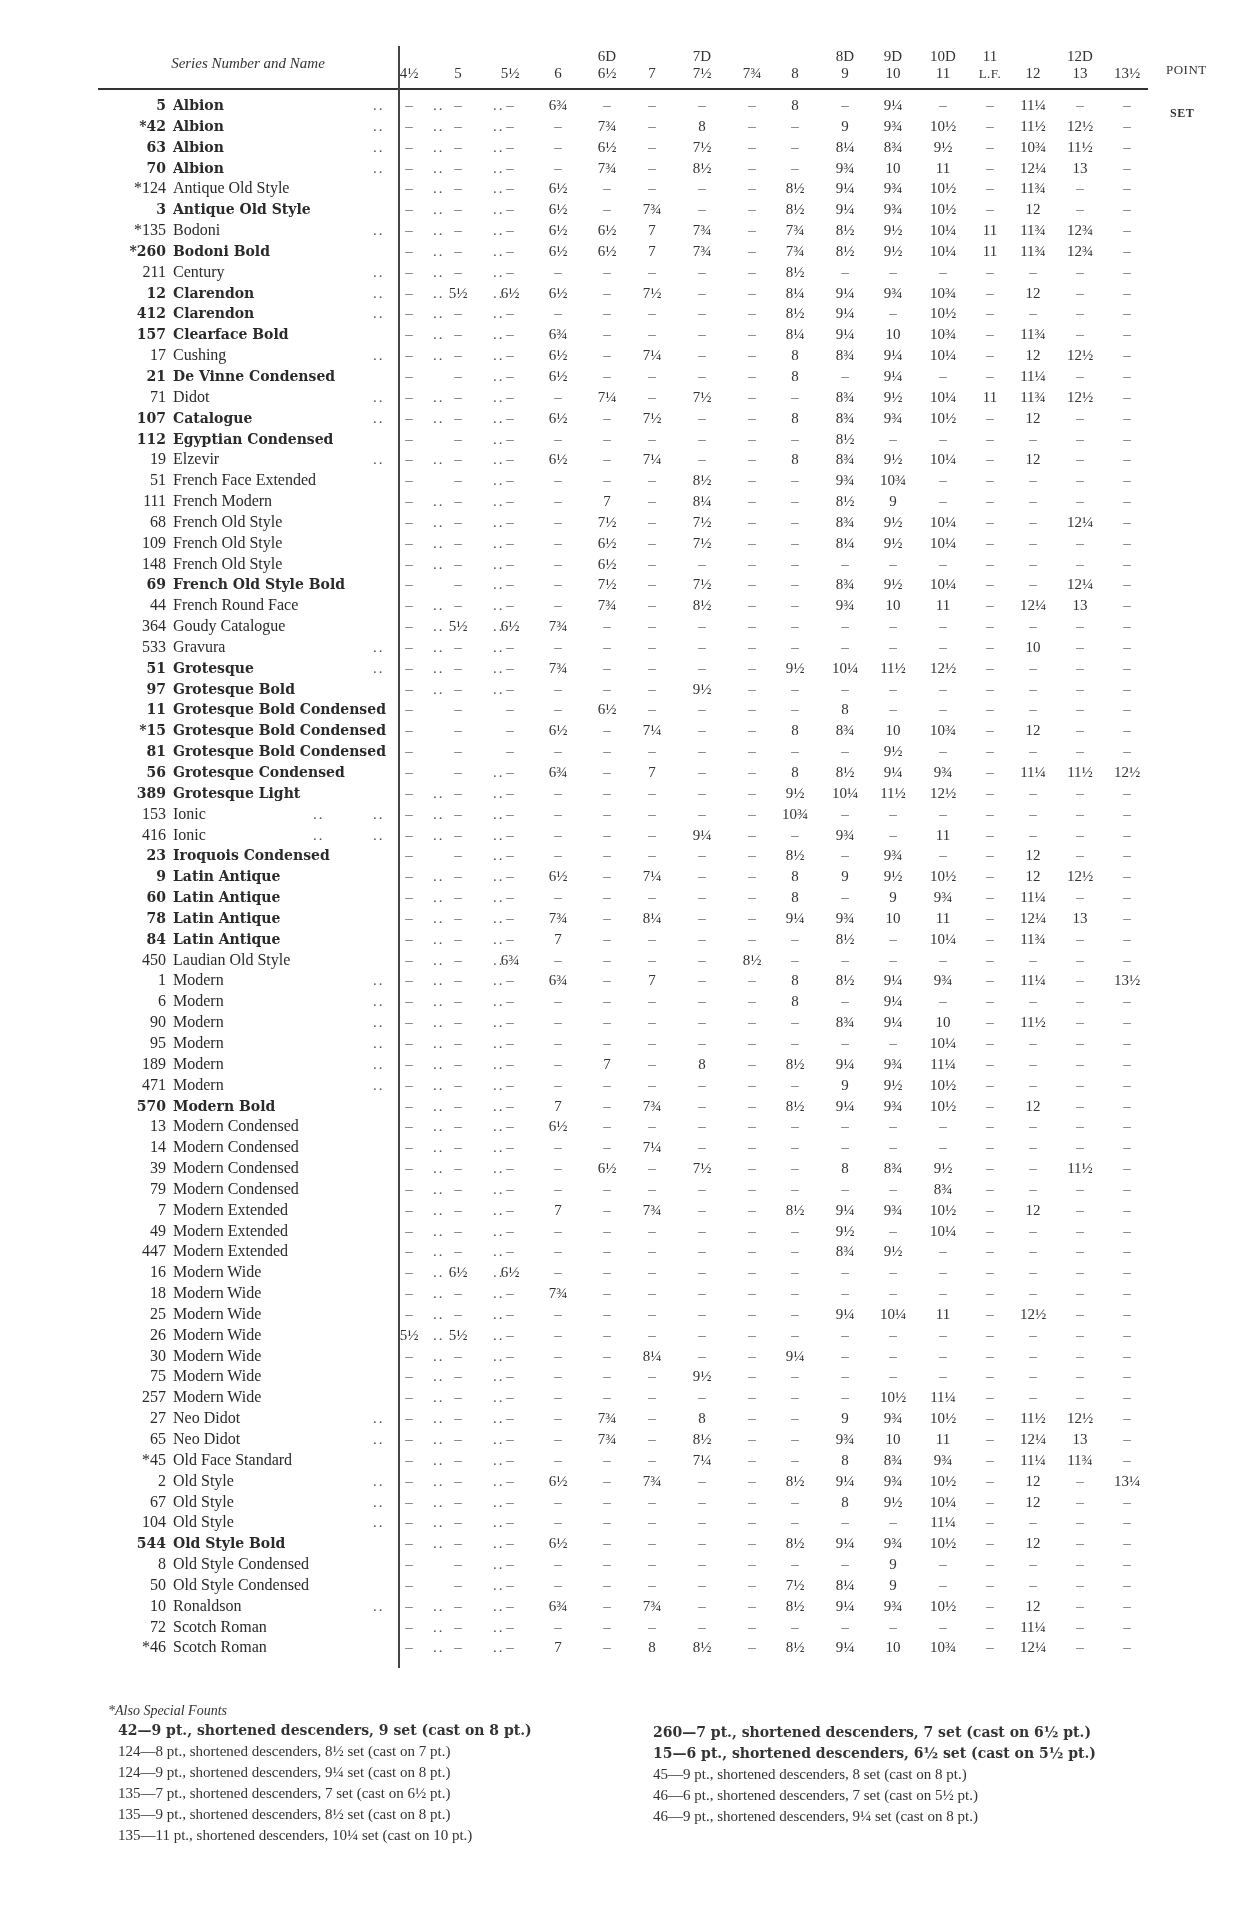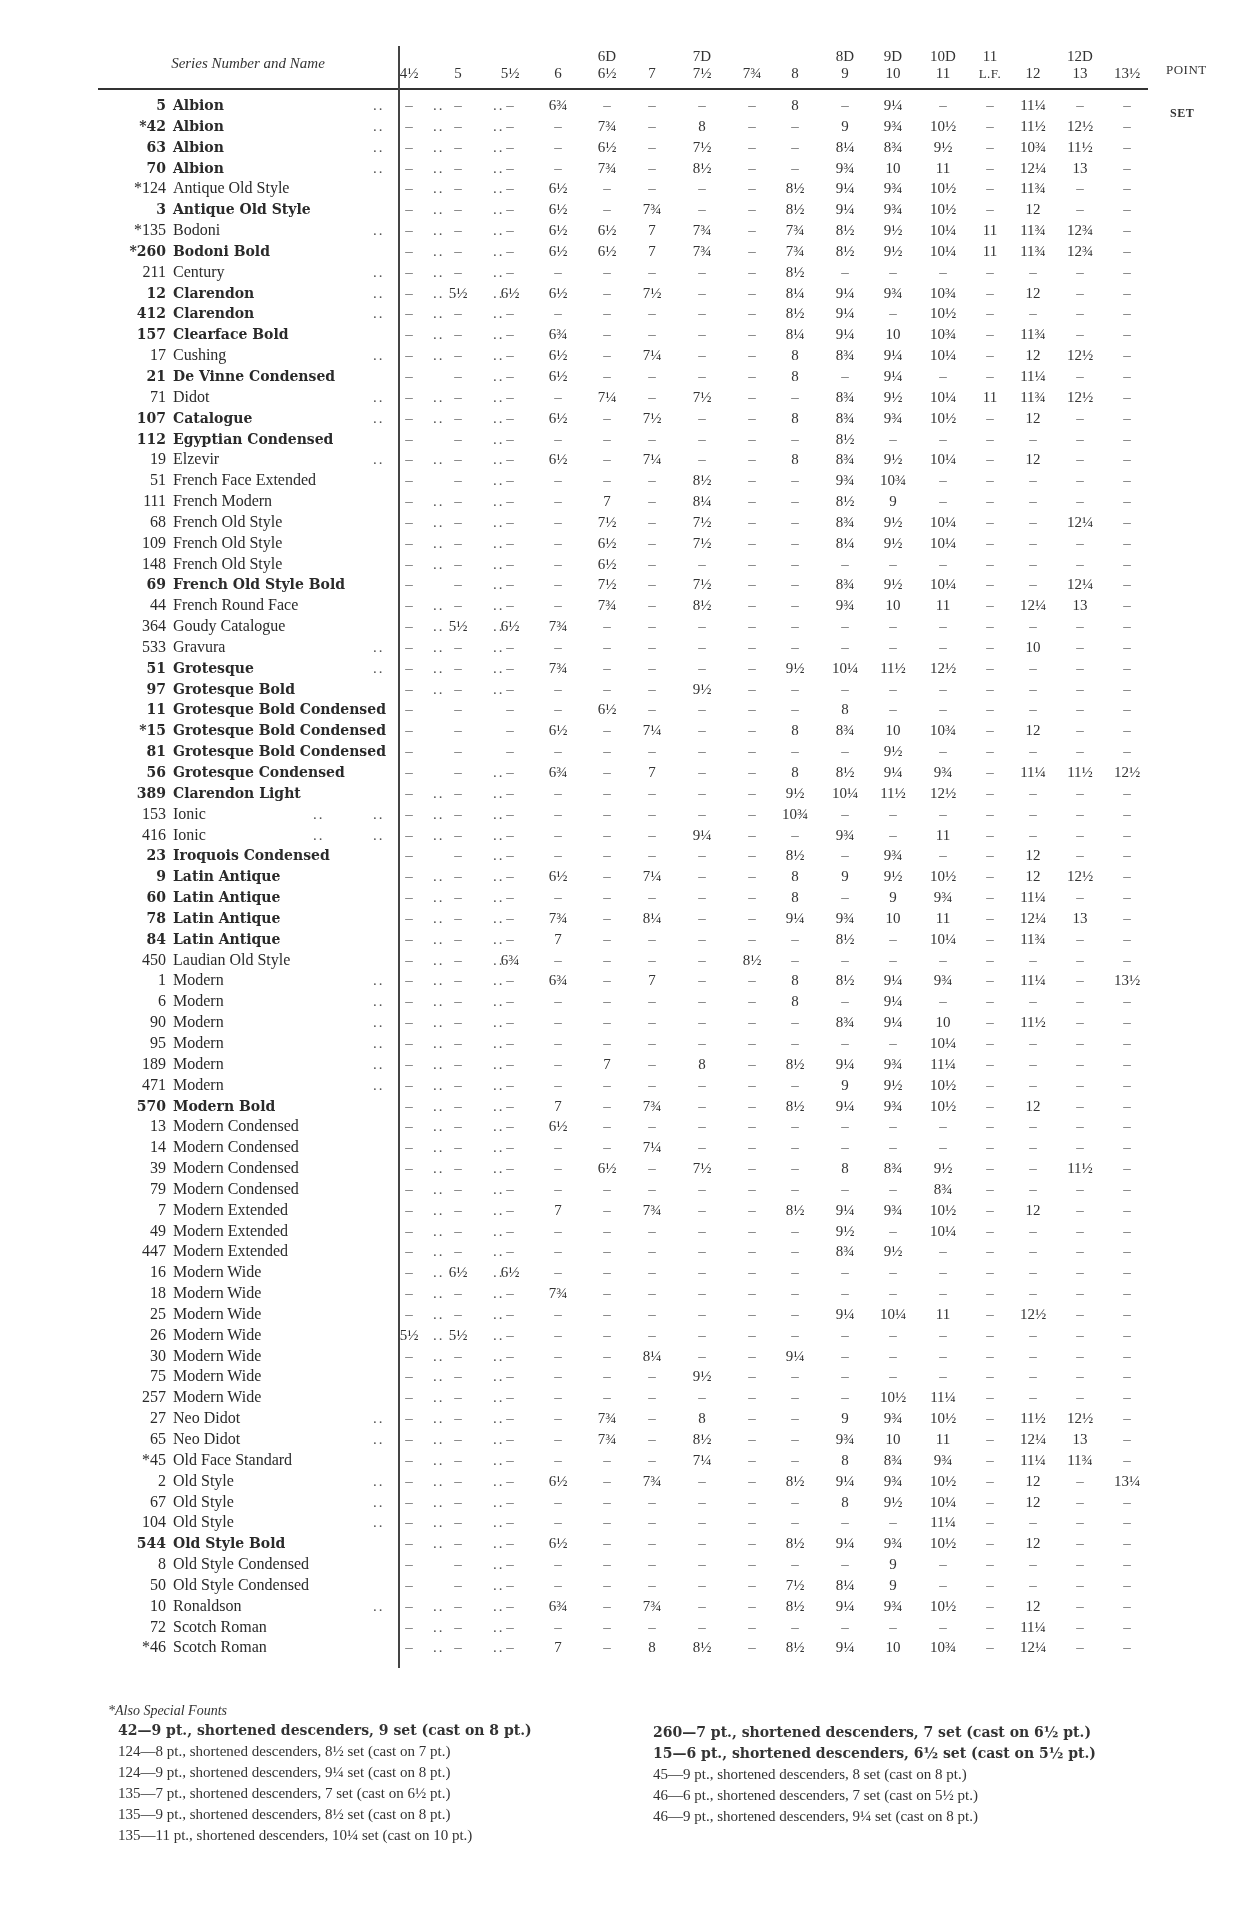--- a/index.html
+++ b/index.html
@@ -865,21 +865,21 @@
         <span class="cell" style="left: 724px;">8½</span>
         <span class="cell" style="left: 772px;">9¼</span>
         <span class="cell" style="left: 822px;">9¾</span>
         <span class="cell dash" style="left: 869px;">–</span>
         <span class="cell" style="left: 912px;">11¼</span>
         <span class="cell" style="left: 959px;">11½</span>
         <span class="cell" style="left: 1006px;">12½</span>
       </div>
       <div class="row bold">
         <span class="num">389</span>
-        <span class="name">Clarendon Light</span>
+        <span class="name">Grotesque Light</span>
         <span class="dots" style="left: 335px;">..</span>
         <span class="dots" style="left: 395px;">..</span>
         <span class="cell dash" style="left: 288px;">–</span>
         <span class="cell dash" style="left: 337px;">–</span>
         <span class="cell dash" style="left: 389px;">–</span>
         <span class="cell dash" style="left: 437px;">–</span>
         <span class="cell dash" style="left: 486px;">–</span>
         <span class="cell dash" style="left: 531px;">–</span>
         <span class="cell dash" style="left: 581px;">–</span>
         <span class="cell dash" style="left: 631px;">–</span>

